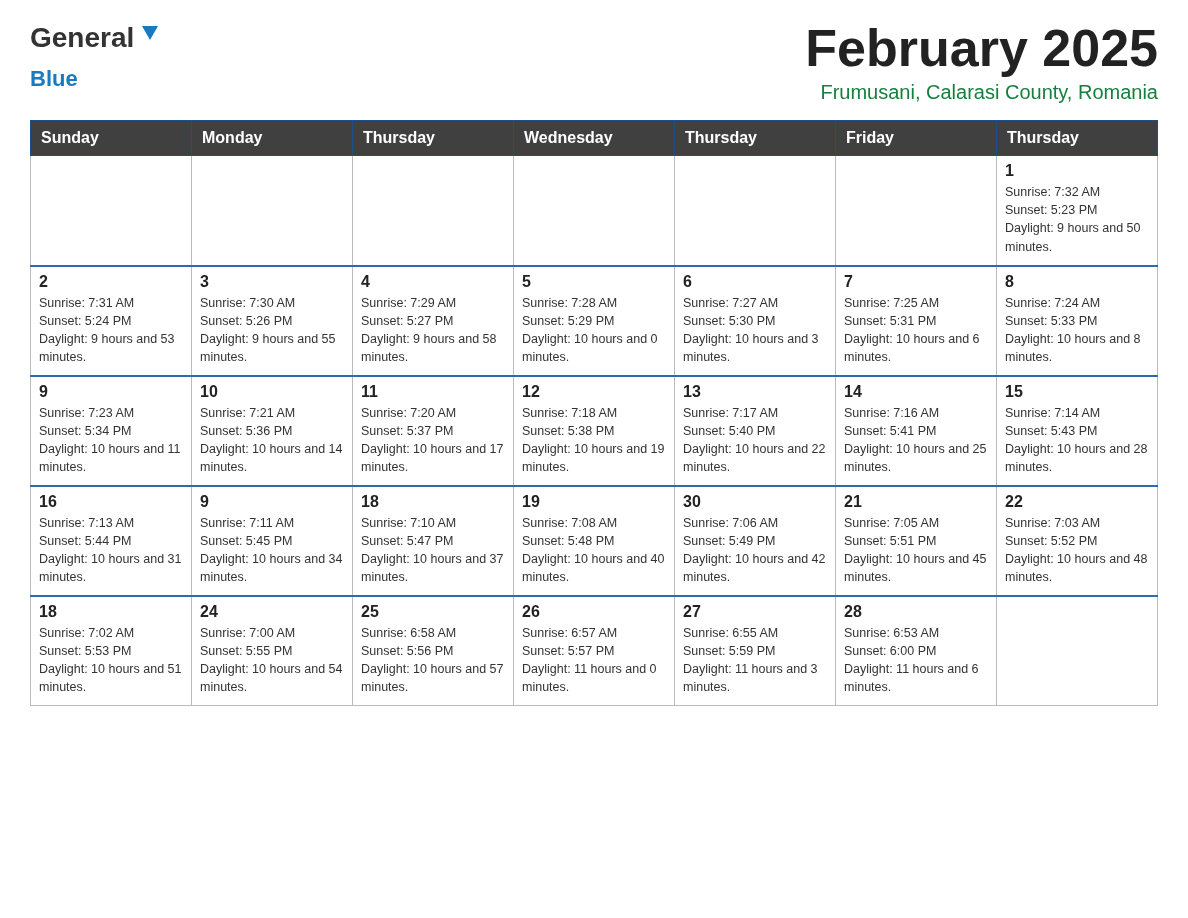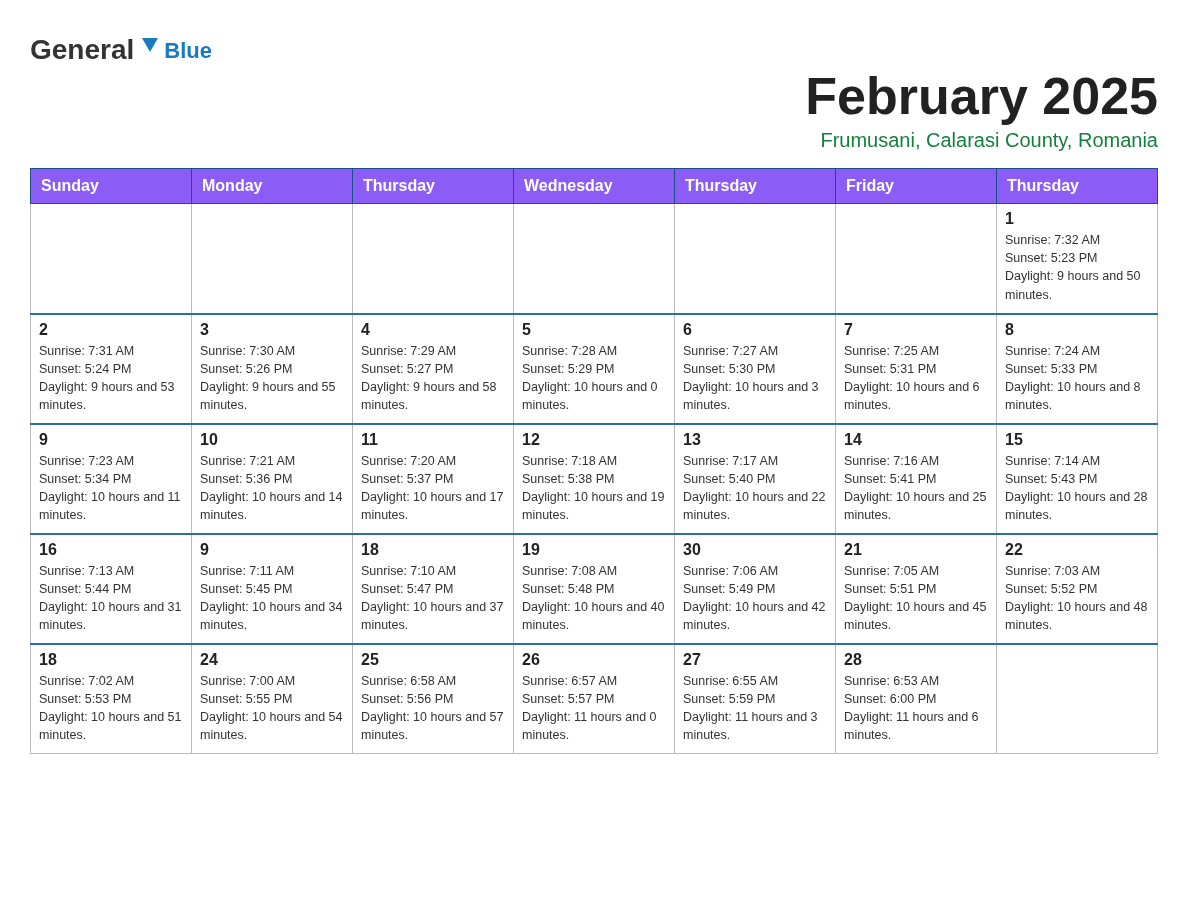--- a/index.html
+++ b/index.html
@@ -12,58 +12,57 @@
       min-height: 918px;
     }
     .header {
       display: flex;
       justify-content: space-between;
       align-items: flex-start;
       margin-bottom: 16px;
     }
     .logo {
       display: flex;
-      flex-direction: row;
-      align-items: flex-end;
+      flex-direction: column;
+      align-items: flex-start;
       padding-top: 4px;
     }
     .logo-text {
       font-size: 28px;
       font-weight: bold;
       color: #333;
       line-height: 1;
     }
     .logo-line2 {
       font-size: 22px;
       font-weight: bold;
       color: #1a7abf;
       margin-top: 14px;
     }
     .title-block {
       text-align: right;
-      margin-top: 48px;
     }
     .month-title {
       font-size: 52px;
       font-weight: bold;
       color: #222;
       line-height: 1.1;
     }
     .subtitle {
       font-size: 20px;
       color: #15803d;
       margin-top: 4px;
     }
     .calendar {
       width: 100%;
       border-collapse: collapse;
       border: 1px solid #999;
     }
     .calendar th {
-      background-color: #8b5cf6;
+      background-color: #404040;
       color: #fff;
       font-size: 16px;
       font-weight: bold;
       padding: 8px 10px;
       text-align: left;
       border: 1px solid #1a4f8a;
     }
     .calendar td {
       vertical-align: top;
       border: 1px solid #bbb;

